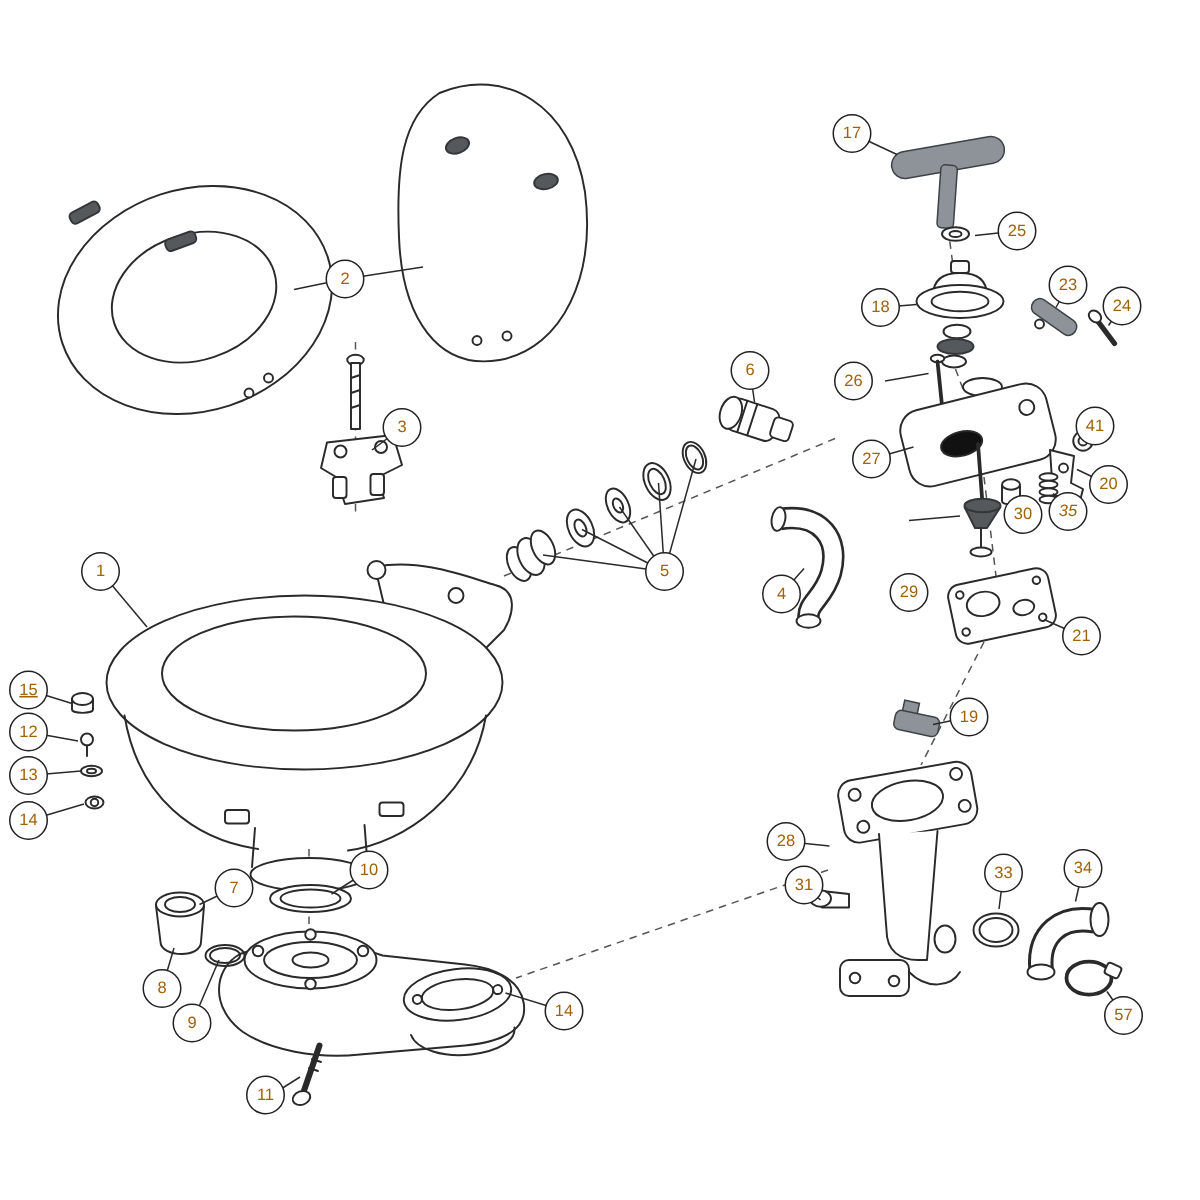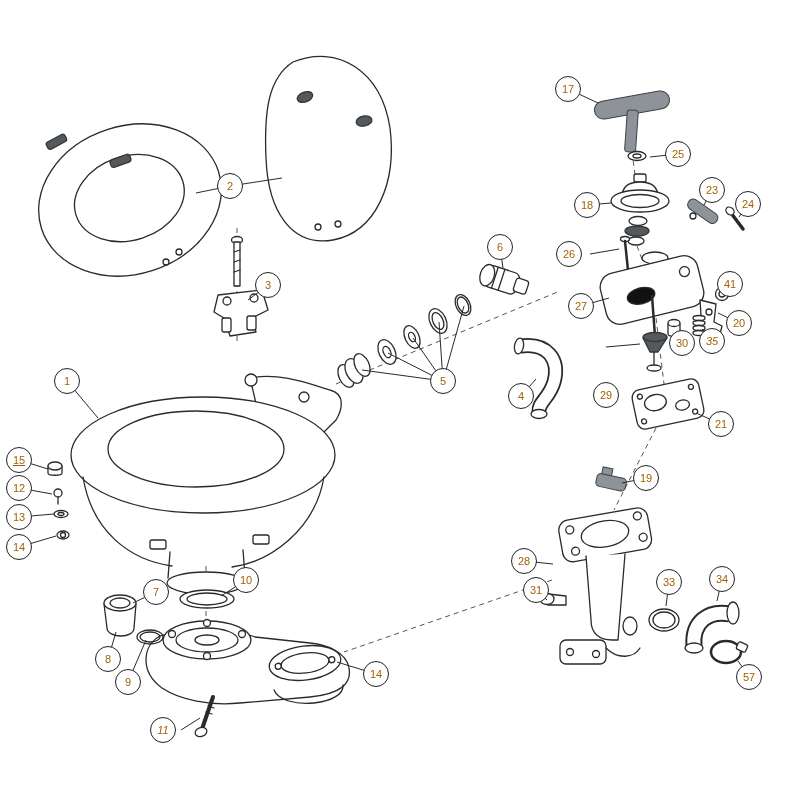--- a/index.html
+++ b/index.html
@@ -348,21 +348,21 @@
       <div class="callout" style="left: 54px; top: 368px;">1</div>
       <div class="callout" style="left: 217px; top: 173px;">2</div>
       <div class="callout" style="left: 255px; top: 272px;">3</div>
       <div class="callout" style="left: 508px; top: 383px;">4</div>
       <div class="callout" style="left: 430px; top: 368px;">5</div>
       <div class="callout" style="left: 487px; top: 234px;">6</div>
       <div class="callout" style="left: 143px; top: 579px;">7</div>
       <div class="callout" style="left: 95px; top: 646px;">8</div>
       <div class="callout" style="left: 115px; top: 669px;">9</div>
       <div class="callout" style="left: 233px; top: 567px;">10</div>
-      <div class="callout" style="left: 150px; top: 717px; font-style: italic;">11</div>
+      <div class="callout" style="left: 164px; top: 717px;">11</div>
       <div class="callout" style="left: 6px; top: 475px;">12</div>
       <div class="callout" style="left: 6px; top: 504px;">13</div>
       <div class="callout" style="left: 6px; top: 534px;">14</div>
       <div class="callout" style="left: 6px; top: 447px; text-decoration: underline;">15</div>
       <div class="callout" style="left: 363px; top: 661px;">14</div>
       <div class="callout" style="left: 555px; top: 76px;">17</div>
       <div class="callout" style="left: 574px; top: 192px;">18</div>
       <div class="callout" style="left: 633px; top: 465px;">19</div>
       <div class="callout" style="left: 726px; top: 310px;">20</div>
       <div class="callout" style="left: 708px; top: 411px;">21</div>

